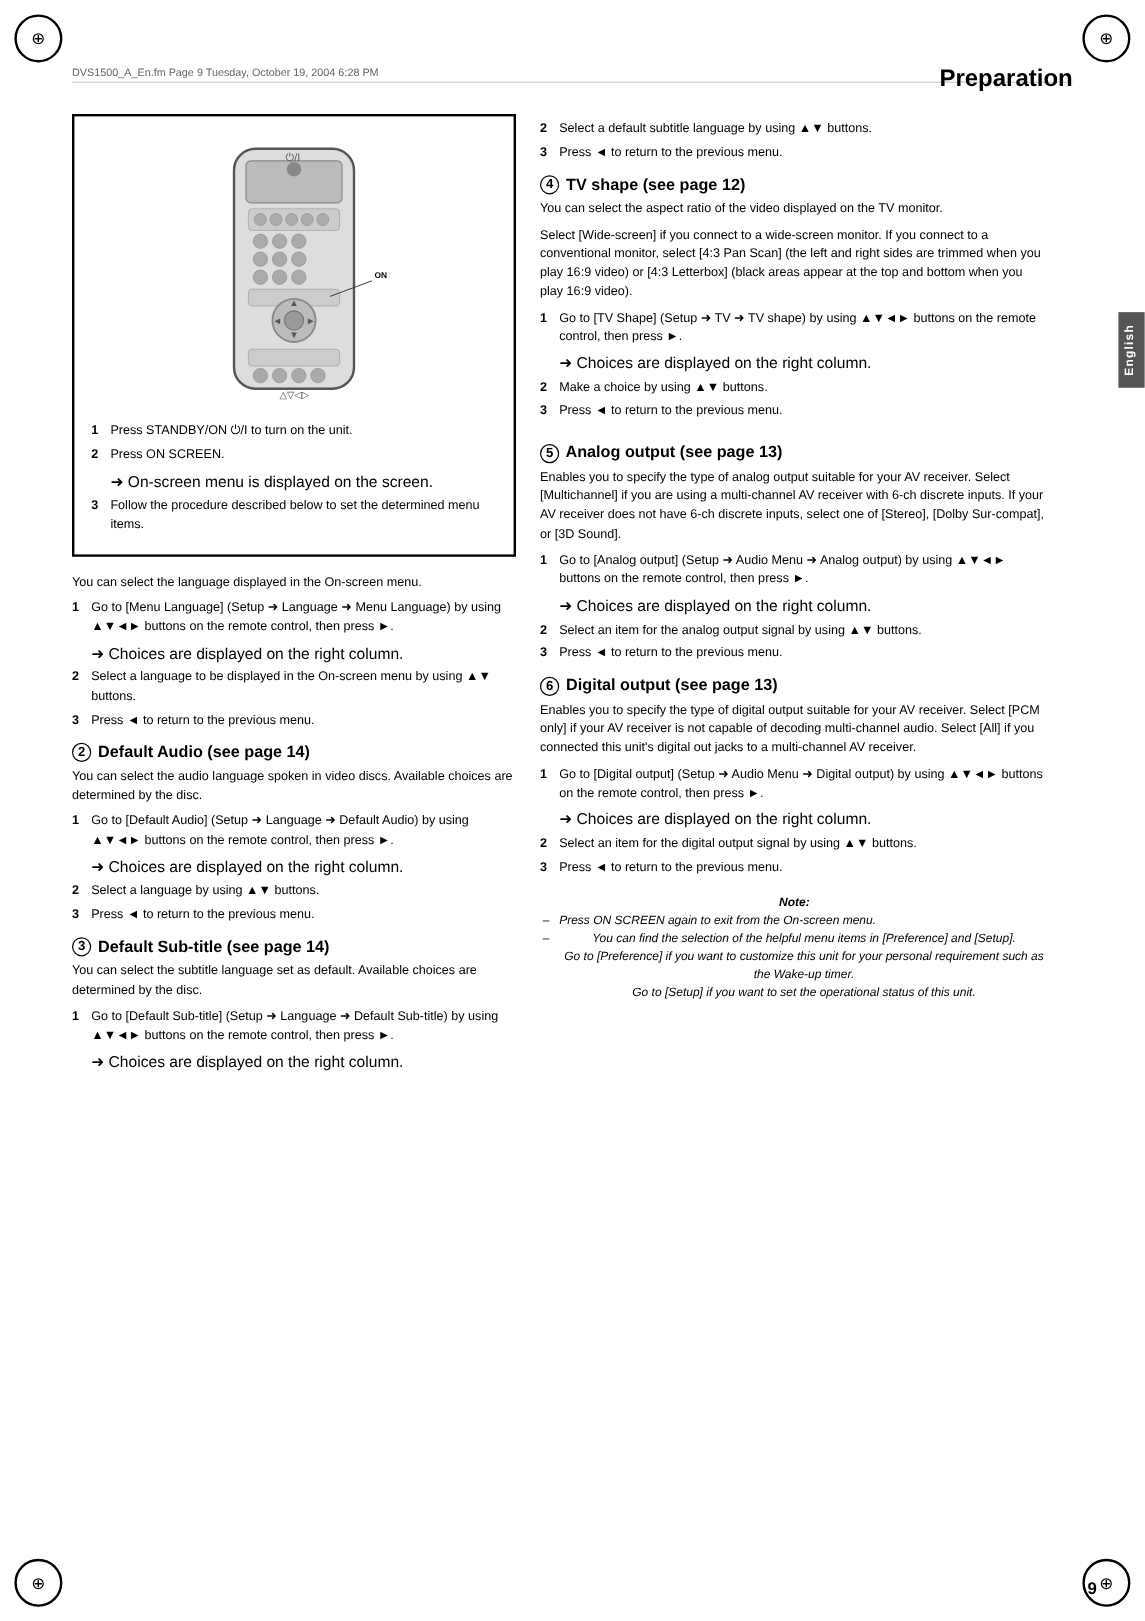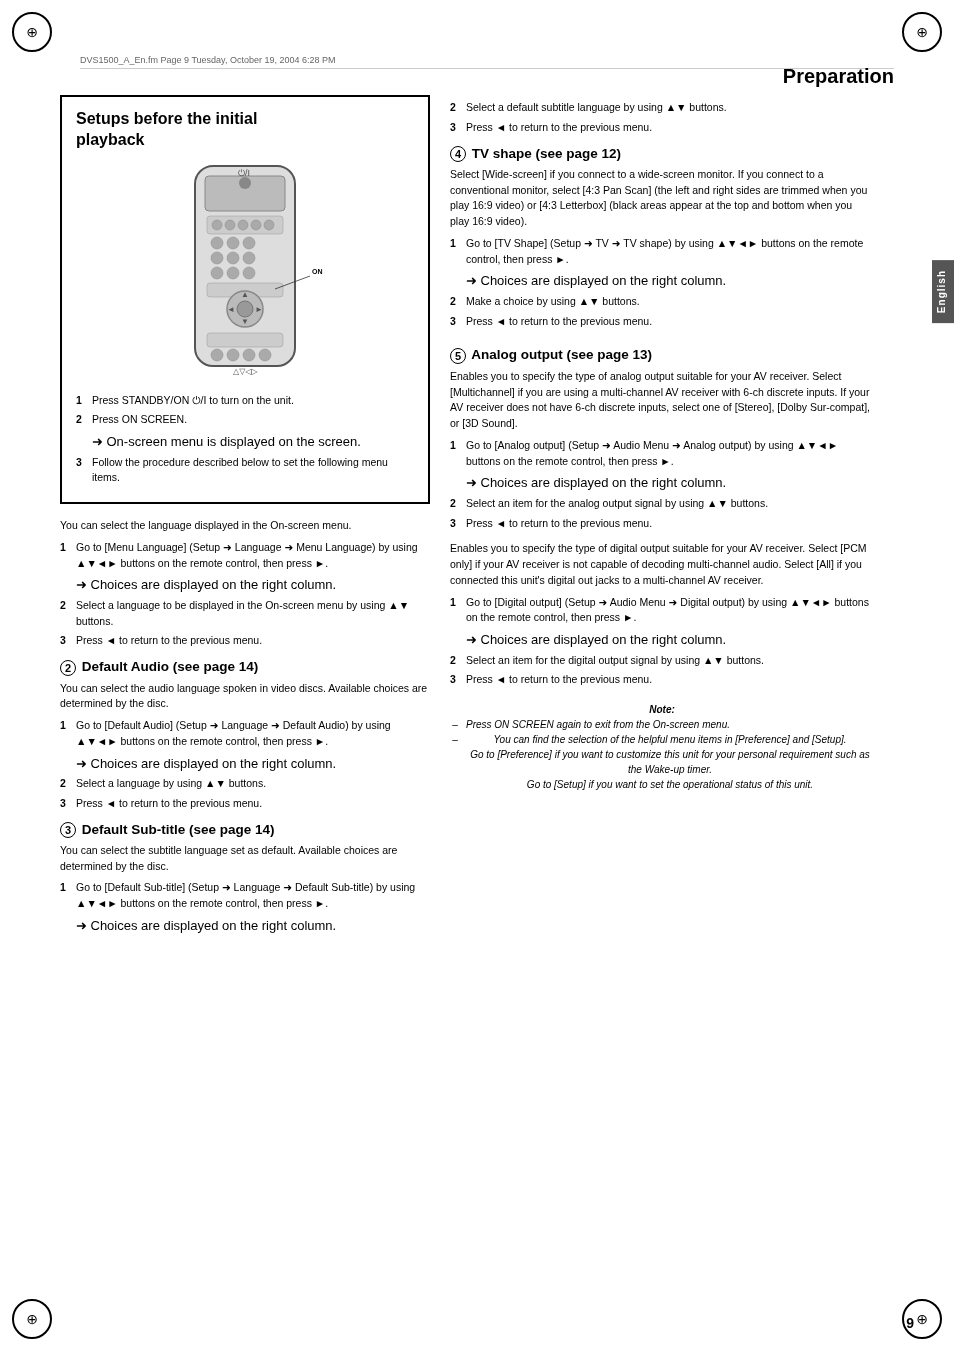--- a/index.html
+++ b/index.html
@@ -36,21 +36,20 @@
       top: 55px;
       left: 60px;
       right: 60px;
       display: flex;
       justify-content: space-between;
       align-items: center;
       font-size: 9px;
       color: #666;
       border-bottom: 1px solid #ccc;
       padding-bottom: 3px;
-      margin-left: 20px;
     }
 
     
     .right-tab {
       position: absolute;
       top: 260px;
       right: 0;
       width: 22px;
       background: #555;
       color: #fff;
@@ -59,21 +58,21 @@
       transform: rotate(180deg);
       padding: 10px 4px;
       font-size: 10px;
       font-weight: bold;
       letter-spacing: 1px;
     }
 
     
     .page-title-area {
       position: absolute;
-      top: 65px;
+      top: 55px;
       right: 60px;
       font-size: 20px;
       font-weight: bold;
       text-align: right;
     }
 
     
     .main-content {
       position: absolute;
       top: 95px;
@@ -222,24 +221,20 @@
 
 <div class="page-title-area">
   <span>Preparation</span>
 </div>
 
 <div class="main-content">
 
   <div class="left-col">
 
     <div class="section-box">
-      <h2>
-        <span>Setups before the initial</span><br>
-        <span>playback</span>
-      </h2>
 
       <div class="remote-area">
         <svg class="remote-svg" viewBox="0 0 160 220">
 
           <rect x="30" y="5" width="100" height="200" rx="18" ry="18" fill="#ddd" stroke="#555" stroke-width="2"></rect>
 
           <rect x="40" y="15" width="80" height="35" rx="4" fill="#bbb" stroke="#888" stroke-width="1"></rect>
 
           <circle cx="80" cy="22" r="6" fill="#888"></circle>
 
@@ -291,21 +286,21 @@
           <span class="step-num">1</span>
           <span class="step-text">Press STANDBY/ON ⏻/I to turn on the unit.</span>
         </div>
         <div class="step-item">
           <span class="step-num">2</span>
           <span class="step-text">Press ON SCREEN.</span>
         </div>
         <div class="sub-step">➜ On-screen menu is displayed on the screen.</div>
         <div class="step-item">
           <span class="step-num">3</span>
-          <span class="step-text">Follow the procedure described below to set the following menu items.</span>
+          <span class="step-text">Follow the procedure described below to set the determined menu items.</span>
         </div>
       </div>
     </div>
 
     <div>
       <p class="section-intro">You can select the language displayed in the On-screen menu.</p>
       <div class="step-item">
         <span class="step-num">1</span>
         <span class="step-text">Go to [Menu Language] (Setup ➜ Language ➜ Menu Language) by using ▲▼◄► buttons on the remote control, then press ►.</span>
       </div>
@@ -367,20 +362,21 @@
         <span class="step-num">3</span>
         <span class="step-text">Press ◄ to return to the previous menu.</span>
       </div>
     </div>
 
     <div style="margin-top: 8px;">
       <div class="section-heading">
         <span class="circle-num">4</span>
         <span>TV shape (see page 12)</span>
       </div>
+      <p class="section-intro">You can select the aspect ratio of the video displayed on the TV monitor.</p>
       <p class="section-intro">Select [Wide-screen] if you connect to a wide-screen monitor. If you connect to a conventional monitor, select [4:3 Pan Scan] (the left and right sides are trimmed when you play 16:9 video) or [4:3 Letterbox] (black areas appear at the top and bottom when you play 16:9 video).</p>
       <div class="step-item">
         <span class="step-num">1</span>
         <span class="step-text">Go to [TV Shape] (Setup ➜ TV ➜ TV shape) by using ▲▼◄► buttons on the remote control, then press ►.</span>
       </div>
       <div class="sub-step">➜ Choices are displayed on the right column.</div>
       <div class="step-item">
         <span class="step-num">2</span>
         <span class="step-text">Make a choice by using ▲▼ buttons.</span>
       </div>
@@ -405,20 +401,24 @@
         <span class="step-num">2</span>
         <span class="step-text">Select an item for the analog output signal by using ▲▼ buttons.</span>
       </div>
       <div class="step-item">
         <span class="step-num">3</span>
         <span class="step-text">Press ◄ to return to the previous menu.</span>
       </div>
     </div>
 
     <div style="margin-top: 10px;">
+      <div class="section-heading">
+        <span class="circle-num">6</span>
+        <span>Digital output (see page 13)</span>
+      </div>
       <p class="section-intro">Enables you to specify the type of digital output suitable for your AV receiver. Select [PCM only] if your AV receiver is not capable of decoding multi-channel audio. Select [All] if you connected this unit's digital out jacks to a multi-channel AV receiver.</p>
       <div class="step-item">
         <span class="step-num">1</span>
         <span class="step-text">Go to [Digital output] (Setup ➜ Audio Menu ➜ Digital output) by using ▲▼◄► buttons on the remote control, then press ►.</span>
       </div>
       <div class="sub-step">➜ Choices are displayed on the right column.</div>
       <div class="step-item">
         <span class="step-num">2</span>
         <span class="step-text">Select an item for the digital output signal by using ▲▼ buttons.</span>
       </div>

